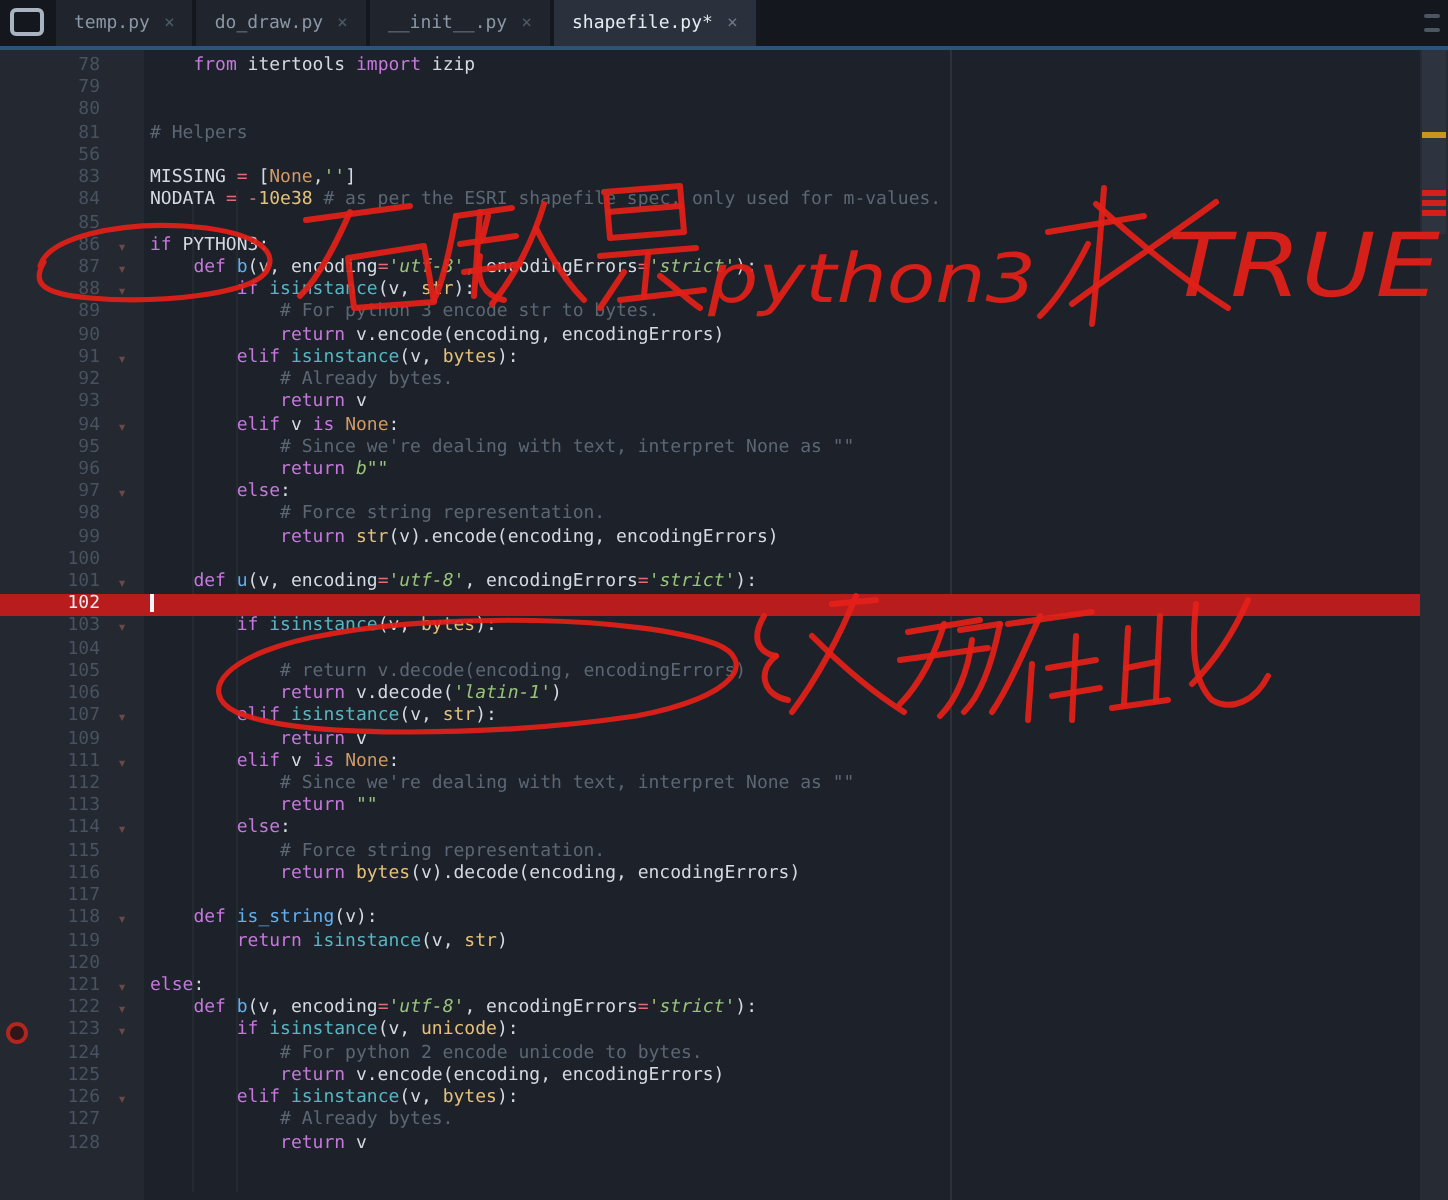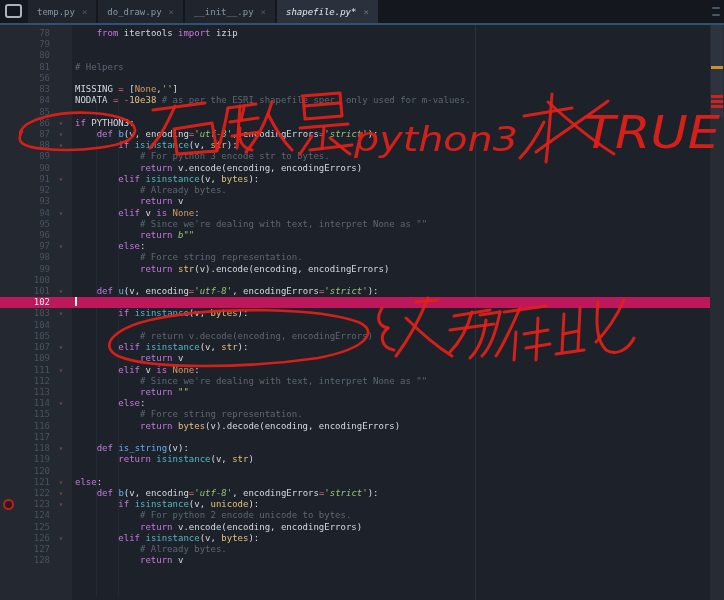--- a/index.html
+++ b/index.html
@@ -6,31 +6,31 @@
   #screen{position:relative;width:724px;height:600px;overflow:hidden;
     background:#1d222a;font-family:"DejaVu Sans Mono","Liberation Mono",monospace;}
   
   #tabbar{position:absolute;left:0;top:0;width:724px;height:23px;background:#14171d;
     display:flex;align-items:stretch;}
   #tabbar .winicon{width:13px;height:10px;border:2px solid #aab4c0;border-radius:3px;
     margin:4px 6px 0 5px;}
   .tab{display:flex;align-items:center;gap:7px;padding:0 9px;margin-right:2px;
     background:#20252d;color:#8b97a5;font-size:9px;white-space:nowrap;}
   .tab .tclose{color:#4d5866;font-size:9px;}
-  .tab.active{background:#2b313c;color:#e6ebf1;font-style:italic;}
+  .tab.active{background:#2b313c;color:#e6ebf1;}
   .tab.active .tclose{color:#6b7684;}
   #tab-overflow{margin-left:auto;margin-right:4px;display:flex;flex-direction:column;
     justify-content:space-around;padding:4px 0;}
   #tab-overflow i{display:block;width:8px;height:2px;background:#4b5663;border-radius:1px;}
   #tabline{position:absolute;left:0;top:23px;width:724px;height:2px;background:#2e5379;}
   
   #gutterbg{position:absolute;left:0;top:25px;width:72px;bottom:0;background:#232831;}
   #rows{position:absolute;left:0;top:28px;width:710px;}
   .row{position:relative;display:flex;height:11.22px;line-height:11.22px;font-size:9px;}
-  .row.cur{background:#be185d;justify-content:space-between;}
+  .row.cur{background:#b91c1c;justify-content:space-between;}
   .mk{width:16px;flex:0 0 16px;display:flex;align-items:center;justify-content:center;}
   .dot{width:7px;height:7px;border-radius:50%;border:2px solid #b0271f;background:#30161a;}
   .ln{width:34px;flex:0 0 34px;text-align:right;color:#49525f;}
   .row.cur .ln{color:#e8ecf2;}
   .fold{width:22px;flex:0 0 22px;text-align:center;color:#6b4848;font-size:8px;}
   .code{flex:1;padding-left:3px;white-space:pre;color:#d5dae2;}
   .caret{display:inline-block;width:1.5px;height:9px;background:#f2f5f9;vertical-align:-1px;}
   .c-t{color:#d5dae2;}
   .c-k{color:#c678dd;}
   .c-f{color:#61afef;}
@@ -255,20 +255,26 @@
         <span class="code"><span class="c-t">            </span></span>
       </div>
       <div class="row">
         <span class="mk"></span>
         <span class="ln">105</span>
         <span class="fold"></span>
         <span class="code"><span class="c-t">            </span><span class="c-c"># return v.decode(encoding, encodingErrors)</span></span>
       </div>
       <div class="row">
         <span class="mk"></span>
+        <span class="ln">106</span>
+        <span class="fold"></span>
+        <span class="code"><span class="c-t">            </span><span class="c-k">return</span><span class="c-t"> v.decode(</span><span class="c-s">'latin-1'</span><span class="c-t">)</span></span>
+      </div>
+      <div class="row">
+        <span class="mk"></span>
         <span class="ln">107</span>
         <span class="fold">▾</span>
         <span class="code"><span class="c-t">        </span><span class="c-k">elif</span><span class="c-t"> </span><span class="c-b">isinstance</span><span class="c-t">(v, </span><span class="c-y">str</span><span class="c-t">):</span></span>
       </div>
       <div class="row">
         <span class="mk"></span>
         <span class="ln">109</span>
         <span class="fold"></span>
         <span class="code"><span class="c-t">            </span><span class="c-k">return</span><span class="c-t"> v</span></span>
       </div>

